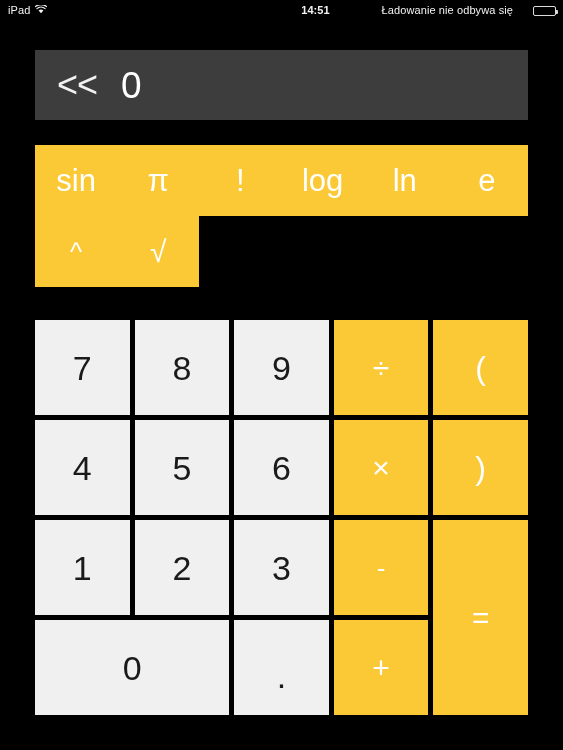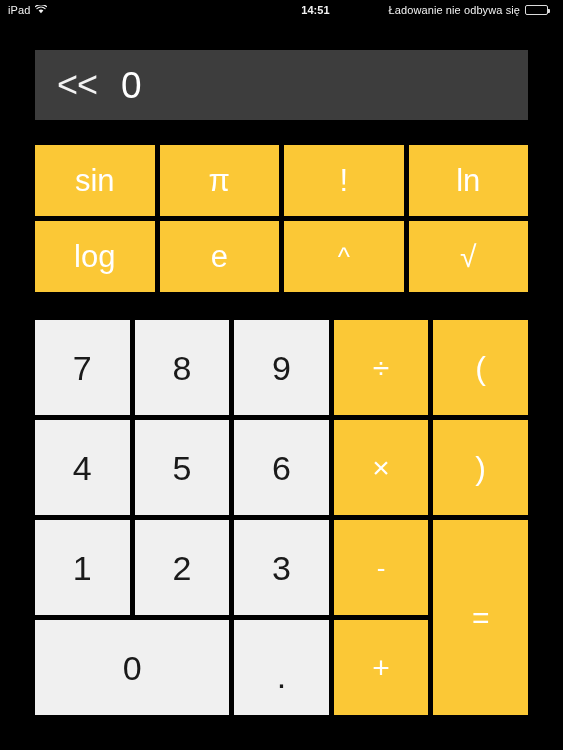--- a/index.html
+++ b/index.html
@@ -44,24 +44,24 @@
     position: absolute;
     left: 0;
     width: 563px;
     text-align: center;
     font-size: 11px;
     font-weight: bold;
     margin-left: 34px;
   }
   .sb-right {
     position: absolute;
-    right: 15px;
-    display: flex;
-    align-items: center;
-    gap: 5px;
+    right: 7px;
+    display: flex;
+    align-items: flex-end;
+    gap: 20px;
   }
   .wifi-icon { display: block; }
   .battery {
     position: relative;
     width: 23px;
     height: 10px;
     border: 1px solid #dcdcdc;
     border-radius: 2px;
     box-sizing: border-box;
     padding: 1px;
@@ -111,23 +111,22 @@
     line-height: 1;
   }
 
   
   .fn-grid {
     position: absolute;
     left: 35px;
     top: 145px;
     width: 493px;
     display: grid;
-    grid-template-columns: repeat(4, 1fr);
+    grid-template-columns: repeat(6, 1fr);
     grid-auto-rows: 71px;
-    gap: 5px;
   }
   .num-grid {
     position: absolute;
     left: 35px;
     top: 320px;
     width: 493px;
     height: 395px;
     display: grid;
     grid-template-columns: repeat(5, 1fr);
     grid-template-rows: repeat(4, 1fr);
@@ -208,22 +207,22 @@
 
   <div class="display">
     <span class="display-back">&lt;&lt;</span>
     <span class="display-value">0</span>
   </div>
 
   <div class="fn-grid">
     <div class="key fn">sin</div>
     <div class="key fn">π</div>
     <div class="key fn">!</div>
+    <div class="key fn">log</div>
     <div class="key fn">ln</div>
-    <div class="key fn">log</div>
     <div class="key fn">e</div>
     <div class="key fn caret">^</div>
     <div class="key fn sqrt">√</div>
   </div>
 
   <div class="num-grid">
     <div class="key digit">7</div>
     <div class="key digit">8</div>
     <div class="key digit">9</div>
     <div class="key op">÷</div>

